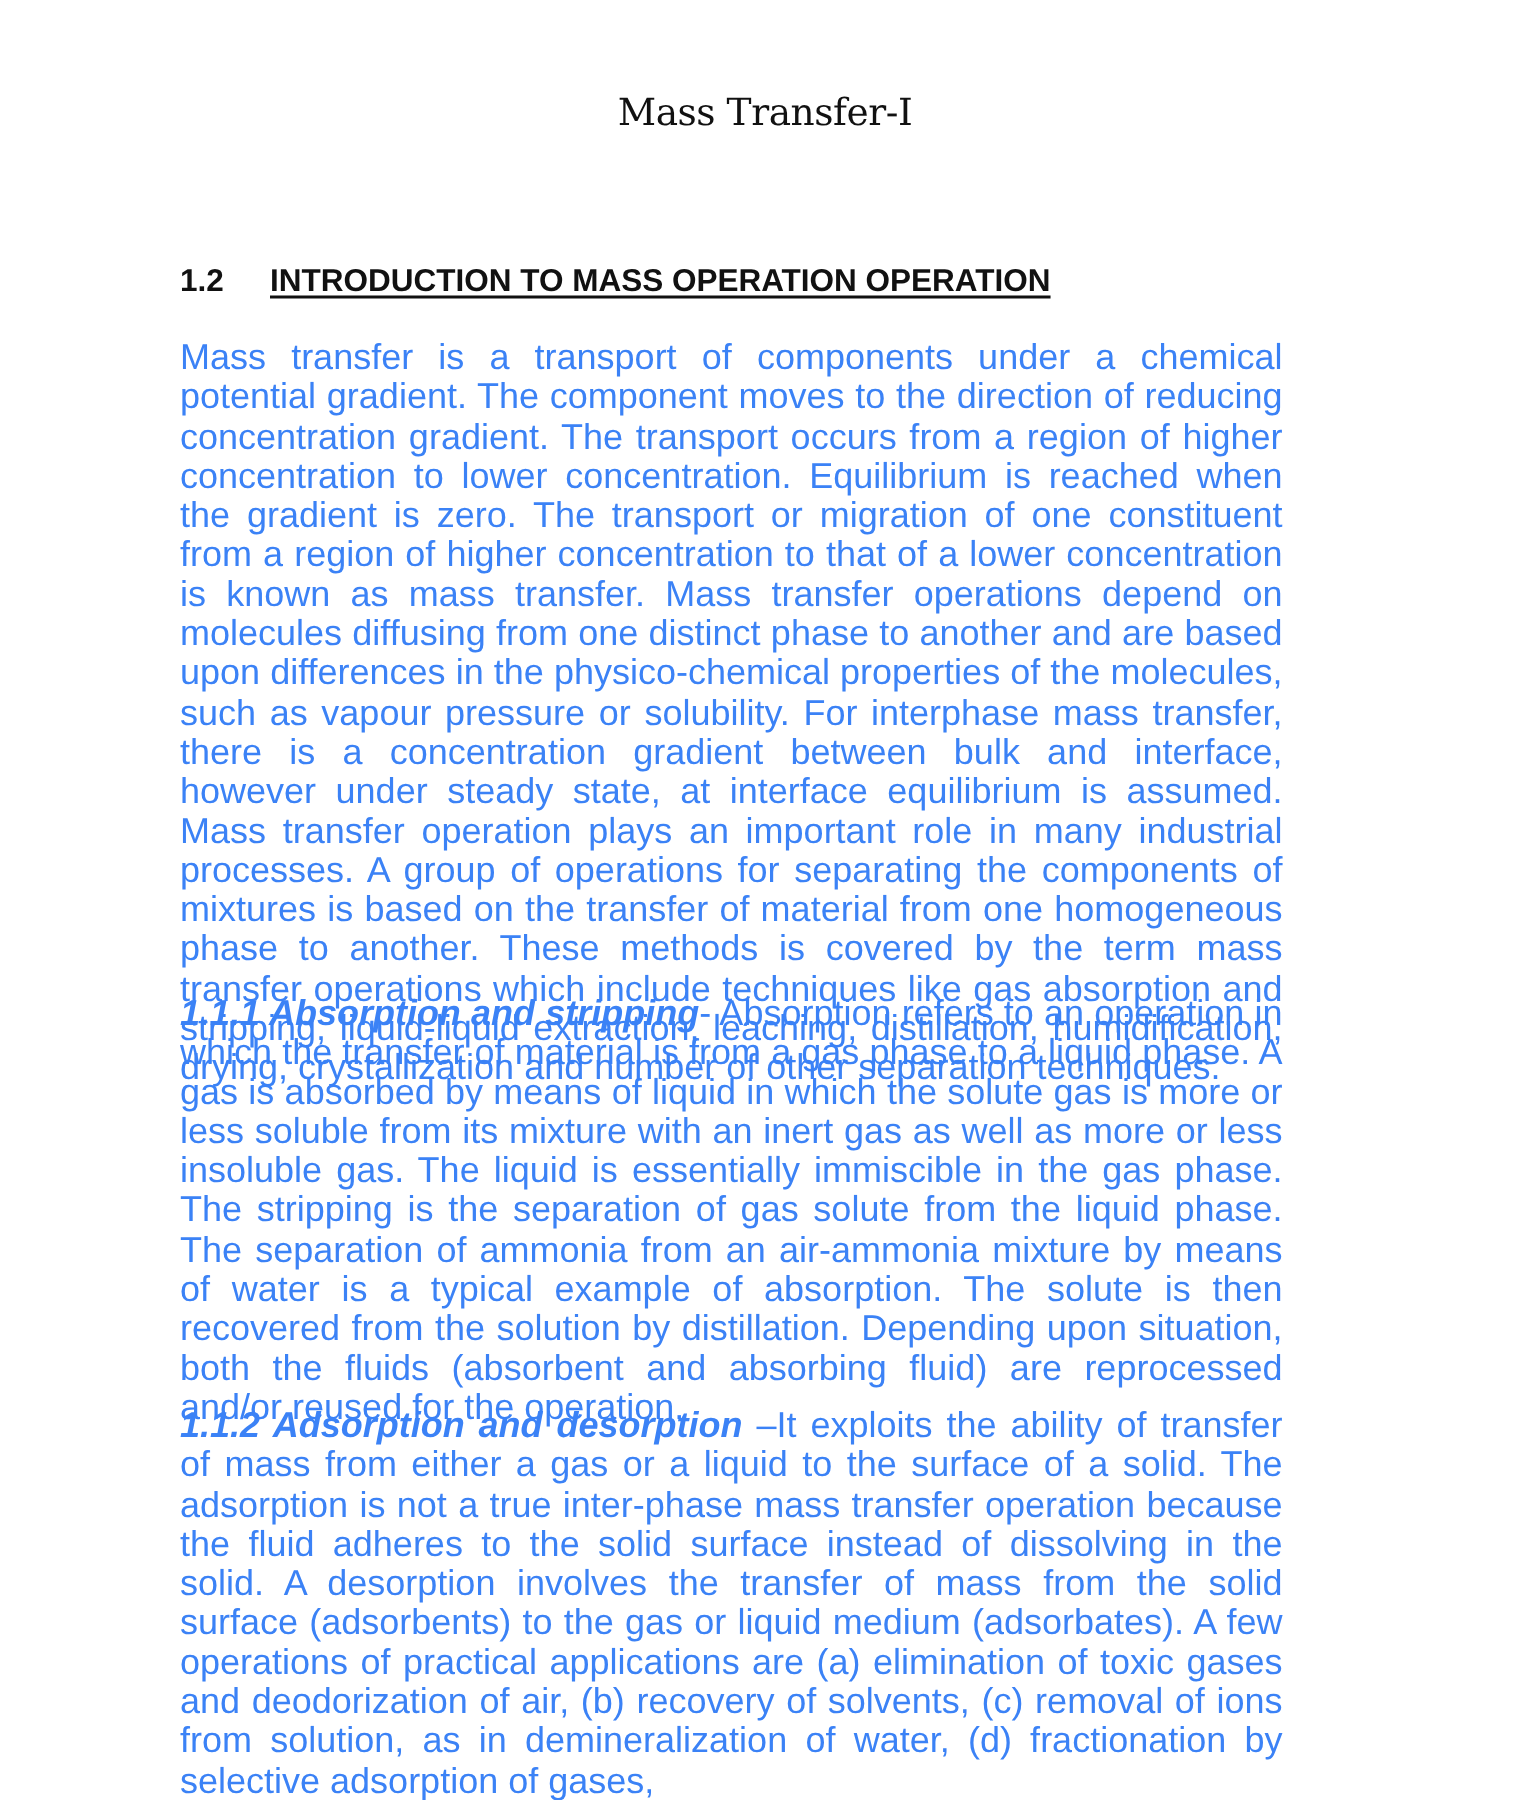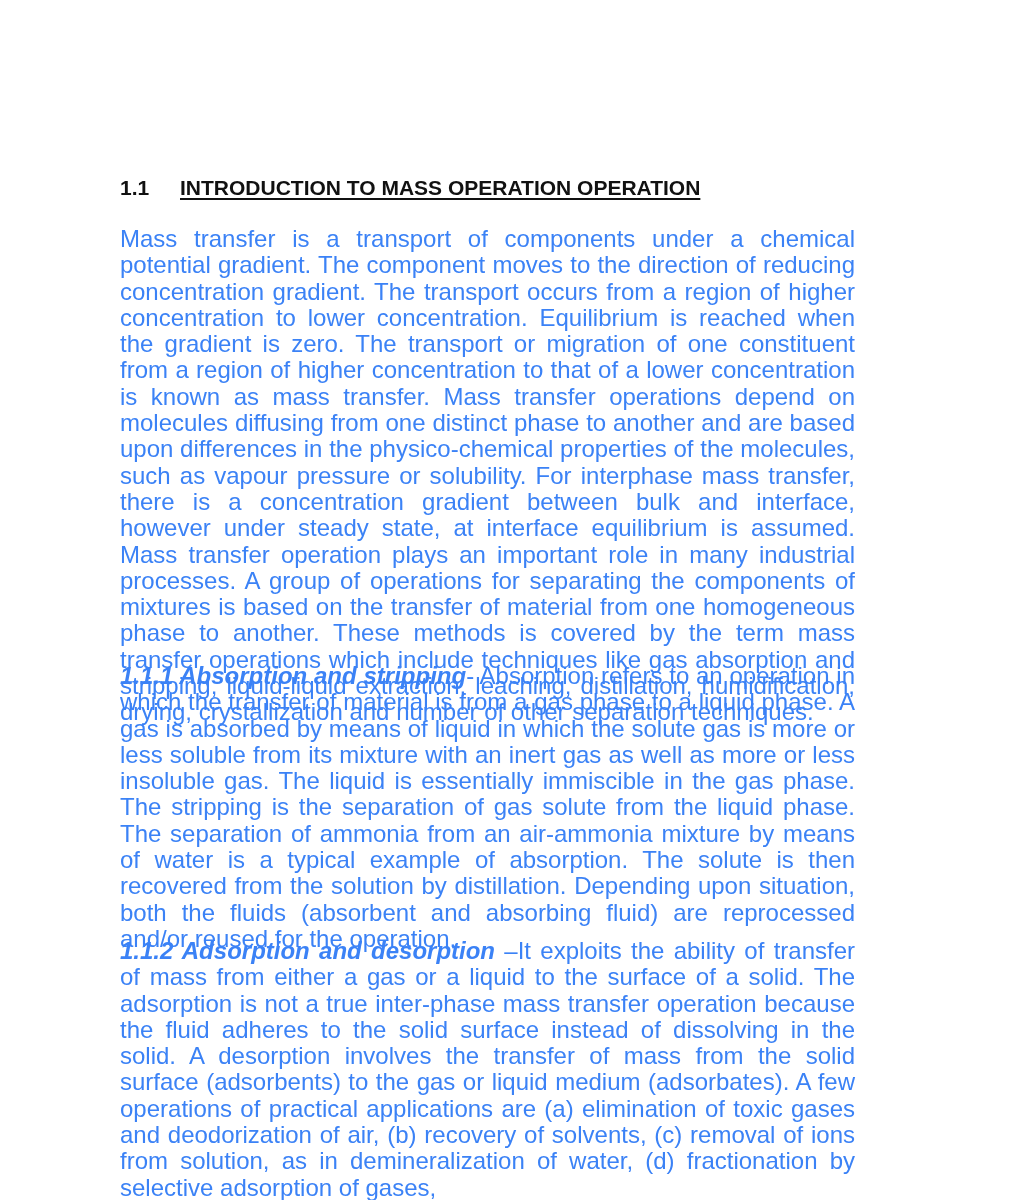--- a/index.html
+++ b/index.html
@@ -28,24 +28,25 @@
   }
   #p1 { top: 226px; }
   #p2 { top: 635px; margin-top: 28px; }
   #p3 { top: 938px; }
   .sub-heading { font-weight: bold; font-style: italic; }
 </style>
 </head>
 <body>
 
 <div class="page">
+  <div class="running-header">Mass Transfer-I</div>
 
 
   <div class="section-heading">
-    <span class="num">1.1</span><span class="title">INTRODUCTION TO MASS OPERATION OPERATION</span>
+    <span class="num">1.2</span><span class="title">INTRODUCTION TO MASS OPERATION OPERATION</span>
   </div>
 
   <p class="para" id="p1"><span>Mass transfer is a transport of components under a chemical potential gradient. The component moves to the direction of reducing concentration gradient. The transport occurs from a region of higher concentration to lower concentration. Equilibrium is reached when the gradient is zero. The transport or migration of one constituent from a region of higher concentration to that of a lower concentration is known as mass transfer. Mass transfer operations depend on molecules diffusing from one distinct phase to another and are based upon differences in the physico-chemical properties of the molecules, such as vapour pressure or solubility. For interphase mass transfer, there is a concentration gradient between bulk and interface, however under steady state, at interface equilibrium is assumed. Mass transfer operation plays an important role in many industrial processes. A group of operations for separating the components of mixtures is based on the transfer of material from one homogeneous phase to another. These methods is covered by the term mass transfer operations which include techniques like gas absorption and stripping, liquid-liquid extraction, leaching, distillation, humidification, drying, crystallization and number of other separation techniques.</span></p>
 
   <p class="para" id="p2"><span class="sub-heading">1.1.1 Absorption and stripping</span><span>- </span><span>Absorption refers to an operation in which the transfer of material is from a gas phase to a liquid phase. A gas is absorbed by means of liquid in which the solute gas is more or less soluble from its mixture with an inert gas as well as more or less insoluble gas. The liquid is essentially immiscible in the gas phase. The stripping is the separation of gas solute from the liquid phase. The separation of ammonia from an air-ammonia mixture by means of water is a typical example of absorption. The solute is then recovered from the solution by distillation. Depending upon situation, both the fluids (absorbent and absorbing fluid) are reprocessed and/or reused for the operation.</span></p>
 
   <p class="para" id="p3"><span class="sub-heading">1.1.2 Adsorption and desorption</span><span> –</span><span>It exploits the ability of transfer of mass from either a gas or a liquid to the surface of a solid. The adsorption is not a true inter-phase mass transfer operation because the fluid adheres to the solid surface instead of dissolving in the solid. A desorption involves the transfer of mass from the solid surface (adsorbents) to the gas or liquid medium (adsorbates). A few operations of practical applications are (a) elimination of toxic gases and deodorization of air, (b) recovery of solvents, (c) removal of ions from solution, as in demineralization of water, (d) fractionation by selective adsorption of gases,</span></p>
 </div>
 
 </body></html>

